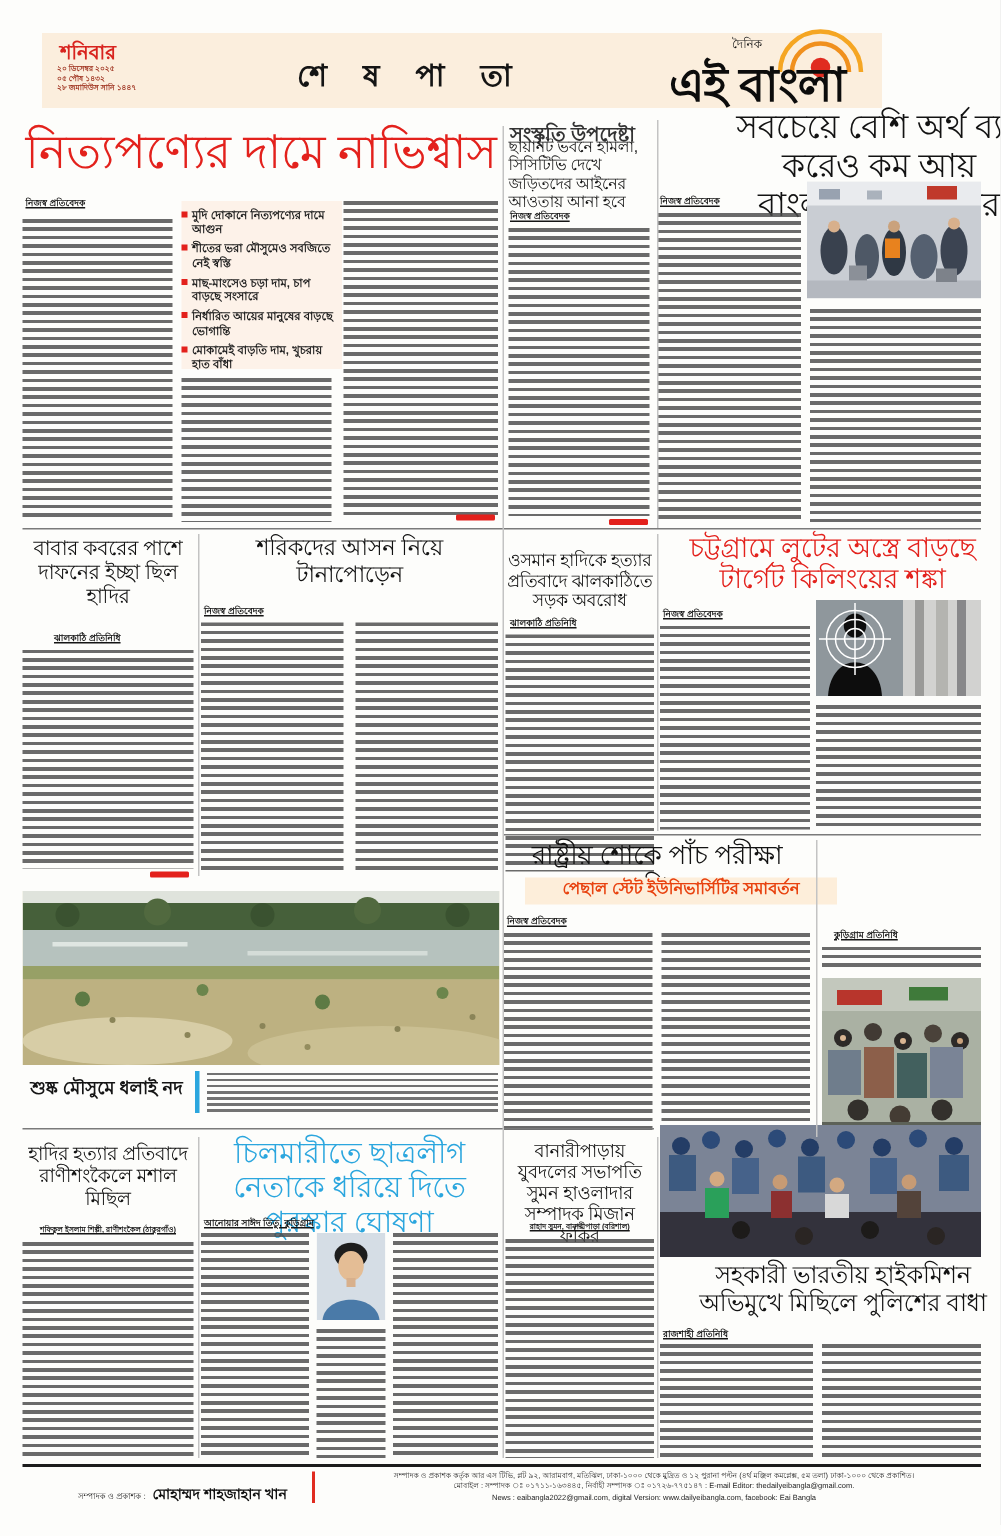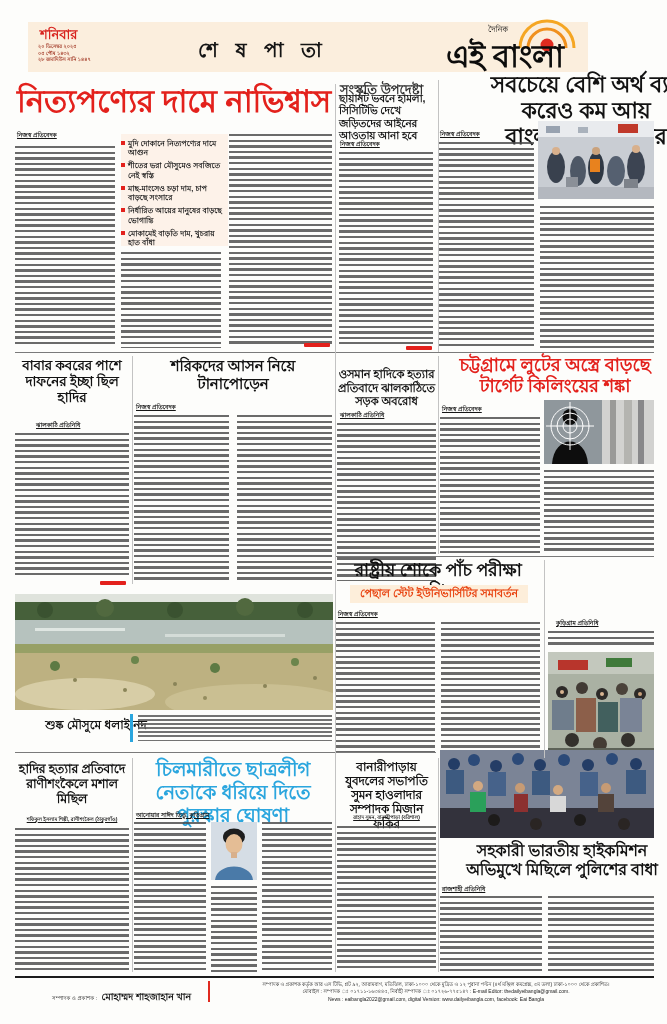--- a/index.html
+++ b/index.html
@@ -1,19 +1,19 @@
 <!DOCTYPE html>
 <html><head>
 <meta charset="utf-8">
 <style>
   html,body{margin:0;padding:0;background:#e8e8e8;}
   #page{position:relative;width:667px;height:1024px;background:#fdfdfb;margin:0 auto;
         font-family:"Liberation Sans","DejaVu Sans",sans-serif;overflow:hidden;}
   .abs{position:absolute;}
-  .hl{font-weight:700;color:#121212;text-align:center;line-height:1.18;letter-spacing:-.2px;}
+  .hl{font-weight:400;color:#121212;text-align:center;line-height:1.18;letter-spacing:-.2px;}
   .hl-red{color:#e3211c;}
   .hl-blue{color:#2ba6de;}
   .kicker{font-weight:700;color:#333;font-size:13px;}
   .byline{font-size:6px;font-weight:700;color:#151515;text-decoration:underline;white-space:nowrap;}
   .byline-sm{font-size:5px;font-weight:700;color:#151515;text-decoration:underline;white-space:nowrap;}
   .greek{background:repeating-linear-gradient(to bottom,#4a4a4a 0 2.4px,transparent 2.4px 5.6px);opacity:.82;}
   .greek-fine{background:repeating-linear-gradient(to bottom,#5a5a5a 0 1.7px,transparent 1.7px 4.1px);opacity:.85;}
   .hrule{background:#7a7a7a;height:1px;}
   .vrule{background:#c3c3c3;width:1px;}
   .jump{background:#e3211c;height:3.5px;width:26px;border-radius:1px;}
@@ -40,21 +40,21 @@
 
 <div id="page">
 
   <div class="abs banner" style="left:28px;top:22px;width:560px;height:50px;">
     <div class="abs weekday" style="left:12px;top:3px;">শনিবার</div>
     <div class="abs dates" style="left:10px;top:21px;">
       <div>২০ ডিসেম্বর ২০২৫</div>
       <div>০৫ পৌষ ১৪৩২</div>
       <div>২৮ জমাদিউস সানি ১৪৪৭</div>
     </div>
-    <div class="abs page-title" style="left:170px;top:13px;">শে ষ পা তা</div>
+    <div class="abs page-title" style="left:170px;top:13px;font-family:Liberation Mono, monospace;">শে ষ পা তা</div>
     <div class="abs" style="left:400px;top:0;width:210px;height:50px;">
       <span class="abs logo-pre" style="left:60px;top:1px;z-index:3;">দৈনিক</span>
       <svg class="abs" style="left:84px;top:-4px;z-index:1;" width="70" height="34" viewBox="0 0 70 34">
         <path d="M8 30 A27 27 0 0 1 62 30" fill="none" stroke="#f5a623" stroke-width="3"></path>
         <path d="M16 30 A19 19 0 0 1 54 30" fill="none" stroke="#f0901e" stroke-width="3"></path>
         <circle cx="35" cy="27" r="6.5" fill="#e02b20"></circle>
       </svg>
       <div class="abs logo-main" style="left:18px;top:19px;">এই বাংলা</div>
     </div>
   </div>
@@ -153,21 +153,21 @@
       <circle cx="26" cy="26" r="19" fill="none" stroke="#fff" stroke-width="1"></circle>
       <line x1="26" y1="2" x2="26" y2="50" stroke="#fff" stroke-width="1"></line>
       <line x1="2" y1="26" x2="50" y2="26" stroke="#fff" stroke-width="1"></line>
     </svg>
   </div>
   <div class="abs greek" style="left:544px;top:470px;width:110px;height:82px;"></div>
 
   <div class="abs hrule" style="left:336px;top:556px;width:318px;"></div>
 
   <div class="abs hl" style="left:336px;top:560px;width:204px;font-size:17.5px;">রাষ্ট্রীয় শোকে পাঁচ পরীক্ষা স্থগিত</div>
-  <div class="abs subbox-orange" style="left:350px;top:585px;width:178px;height:18px;">পেছাল স্টেট ইউনিভার্সিটির সমাবর্তন</div>
+  <div class="abs subbox-orange" style="left:350px;top:585px;width:208px;height:18px;">পেছাল স্টেট ইউনিভার্সিটির সমাবর্তন</div>
   <div class="abs byline" style="left:338px;top:609px;">নিজস্ব প্রতিবেদক</div>
   <div class="abs greek" style="left:336px;top:622px;width:99px;height:134px;"></div>
   <div class="abs greek" style="left:441px;top:622px;width:99px;height:134px;"></div>
   <div class="abs jump" style="left:510px;top:750px;"></div>
 
   <div class="abs byline" style="left:556px;top:618px;">কুড়িগ্রাম প্রতিনিধি</div>
   <div class="abs greek" style="left:548px;top:631px;width:106px;height:17px;"></div>
   <div class="abs ph" style="left:548px;top:652px;width:106px;height:112px;">
     <svg width="106" height="112" viewBox="0 0 106 112">
       <rect width="106" height="112" fill="#aab1a3"></rect>
@@ -215,21 +215,21 @@
       <circle cx="200" cy="74" r="5" fill="#5d7a44"></circle>
         <circle cx="280" cy="68" r="4" fill="#6b854c"></circle>
       <circle cx="160" cy="90" r="2" fill="#8a8458"></circle>
         <circle cx="60" cy="86" r="2" fill="#8a8458"></circle>
       <circle cx="250" cy="92" r="2" fill="#8a8458"></circle>
         <circle cx="300" cy="84" r="2" fill="#8a8458"></circle>
       <circle cx="110" cy="96" r="2" fill="#8a8458"></circle>
         <circle cx="190" cy="104" r="2" fill="#938c5e"></circle>
     </svg>
   </div>
-  <div class="abs caption-title" style="left:15px;top:718px;width:112px;margin-left:25px;">শুষ্ক মৌসুমে ধলাই নদ</div>
+  <div class="abs caption-title" style="left:15px;top:718px;width:112px;">শুষ্ক মৌসুমে ধলাই নদ</div>
   <div class="abs" style="left:130px;top:714px;width:3px;height:28px;background:#2ba6de;"></div>
   <div class="abs greek-fine" style="left:138px;top:715px;width:194px;height:27px;"></div>
 
   <div class="abs hrule" style="left:15px;top:752px;width:421px;"></div>
 
   <div class="abs hl" style="left:15px;top:762px;width:114px;font-size:12.5px;">হাদির হত্যার প্রতিবাদে রাণীশংকৈলে মশাল মিছিল</div>
   <div class="abs byline-sm" style="left:15px;top:816px;width:114px;text-align:center;">শফিকুল ইসলাম শিল্পী, রাণীশংকৈল (ঠাকুরগাঁও)</div>
   <div class="abs greek" style="left:15px;top:828px;width:114px;height:144px;"></div>
 
   <div class="abs hl hl-blue" style="left:134px;top:758px;width:198px;font-size:19.5px;">চিলমারীতে ছাত্রলীগ নেতাকে ধরিয়ে দিতে পুরস্কার ঘোষণা</div>

